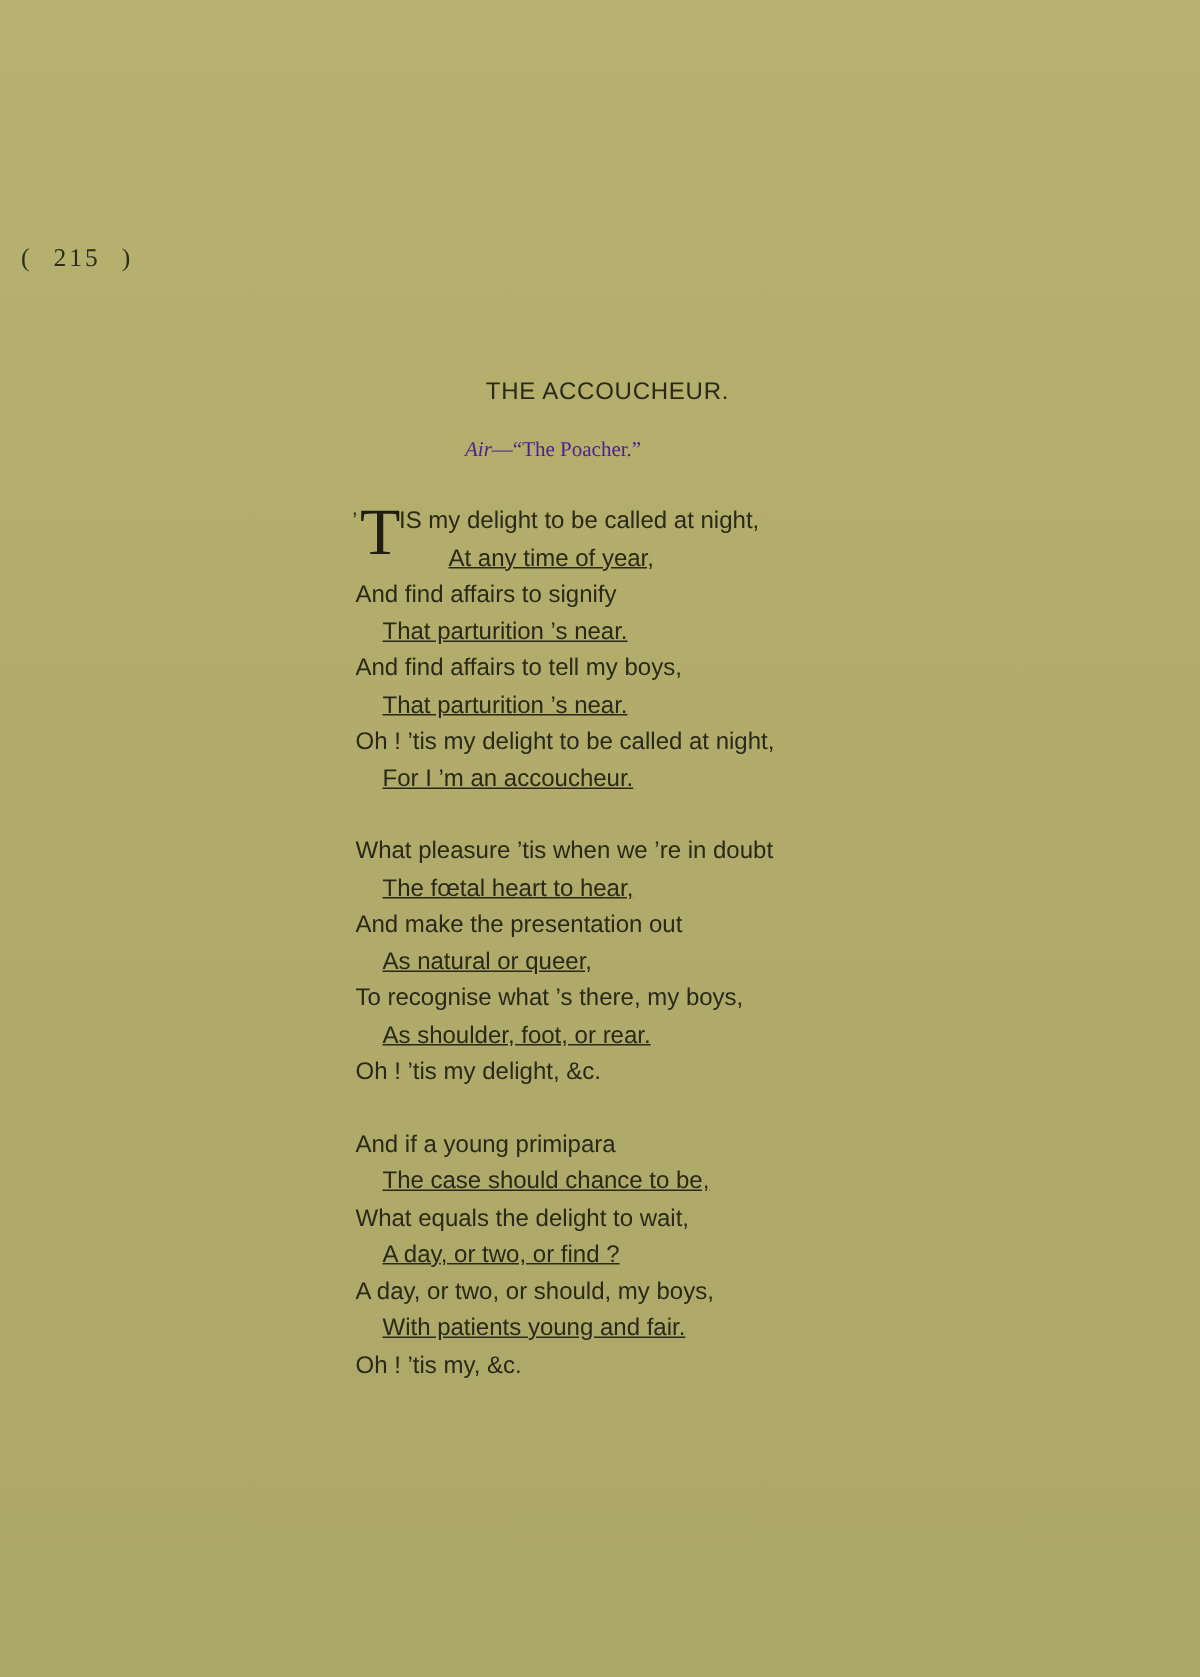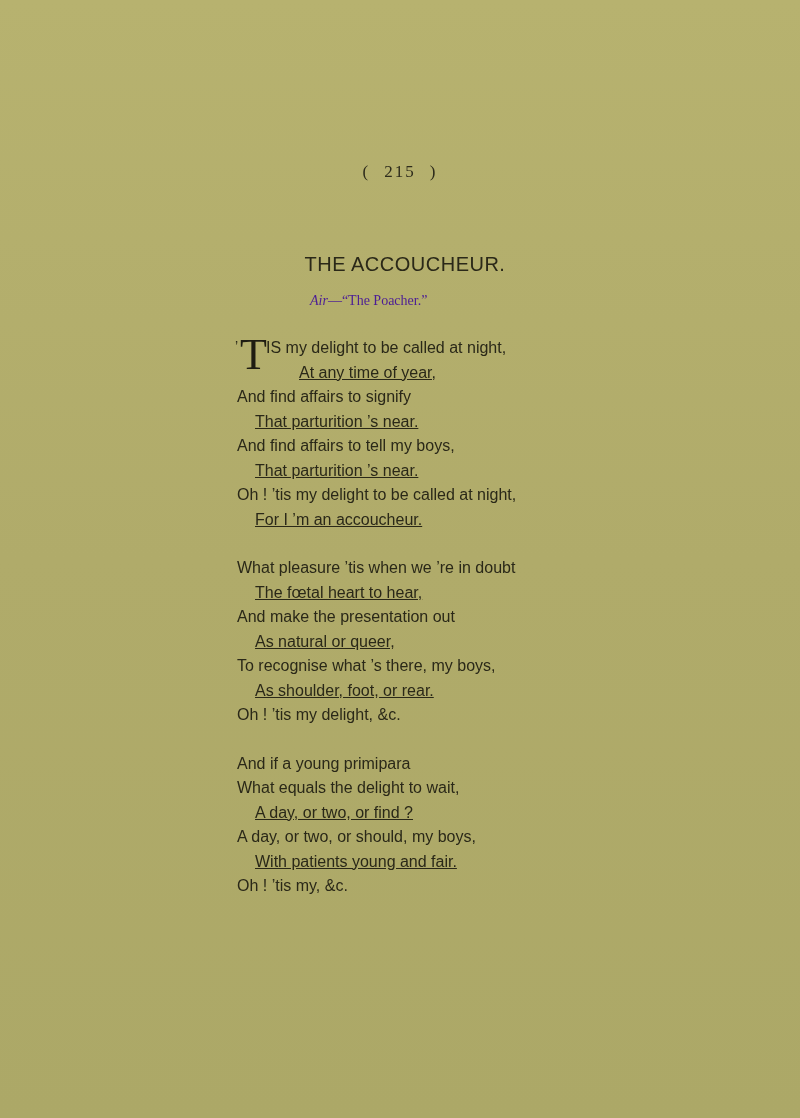--- a/index.html
+++ b/index.html
@@ -14,34 +14,33 @@
       position: relative;
       overflow: hidden;
       font-family: "Liberation Serif", "DejaVu Serif", serif;
       color: #2a2818;
     }
     .page-number {
       position: absolute;
       top: 162px;
       left: 0;
       width: 800px;
-      text-align: center;
       font-size: 17px;
       letter-spacing: 2px;
       color: #2e2c1c;
     }
     .page-number .paren { margin: 0 14px; }
     .title {
       position: absolute;
       top: 253px;
       left: 0;
       width: 800px;
       text-align: center;
       font-family: "Liberation Sans", "DejaVu Sans", sans-serif;
-      font-size: 20px;
+      font-size: 16px;
       letter-spacing: 0.5px;
       color: #2a2818;
       padding-left: 10px;
       box-sizing: border-box;
     }
     .air {
       position: absolute;
       top: 293px;
       left: 310px;
       font-size: 14px;
@@ -122,19 +121,20 @@
     <div class="line indent">The fœtal heart to hear,</div>
     <div class="line">And make the presentation out</div>
     <div class="line indent">As natural or queer,</div>
     <div class="line">To recognise what ’s there, my boys,</div>
     <div class="line indent">As shoulder, foot, or rear.</div>
     <div class="line">Oh ! ’tis my delight, &amp;c.</div>
   </div>
 
   <div class="stanza">
     <div class="line">And if a young primipara</div>
+    <div class="line indent">The case should chance to be,</div>
     <div class="line">What equals the delight to wait,</div>
     <div class="line indent">A day, or two, or find ?</div>
     <div class="line">A day, or two, or should, my boys,</div>
     <div class="line indent">With patients young and fair.</div>
     <div class="line">Oh ! ’tis my, &amp;c.</div>
   </div>
 </div>
 
 </body></html>

